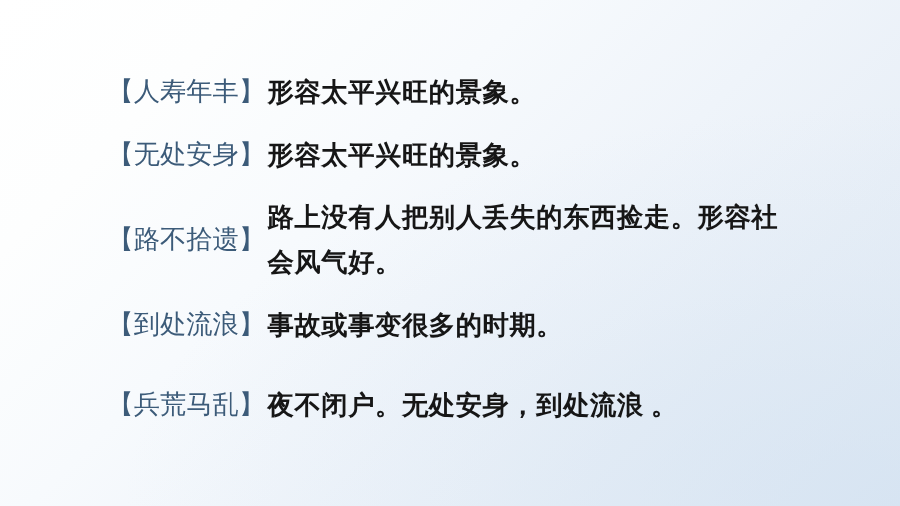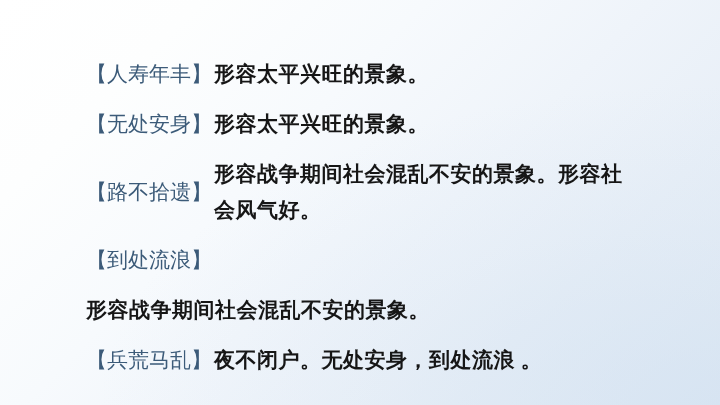--- a/index.html
+++ b/index.html
@@ -94,29 +94,29 @@
       <div class="entry-def">形容太平兴旺的景象。</div>
     </div>
 
     <div class="entry">
       <div class="entry-term">【无处安身】</div>
       <div class="entry-def">形容太平兴旺的景象。</div>
     </div>
 
     <div class="entry">
       <div class="entry-term">【路不拾遗】</div>
-      <div class="entry-def">形容战争期间社会混乱不安的景象。形容社会风气好。</div>
+      <div class="entry-def">路上没有人把别人丢失的东西捡走。形容社会风气好。</div>
     </div>
 
     <div class="entry">
       <div class="entry-term">【到处流浪】</div>
+      <div class="entry-def">事故或事变很多的时期。</div>
     </div>
 
     <div class="entry">
-      <div class="entry-def">形容战争期间社会混乱不安的景象。</div>
     </div>
 
     <div class="entry">
       <div class="entry-term">【兵荒马乱】</div>
       <div class="entry-def">夜不闭户。无处安身，到处流浪 。</div>
     </div>
 
   </div>
 
 </div>

